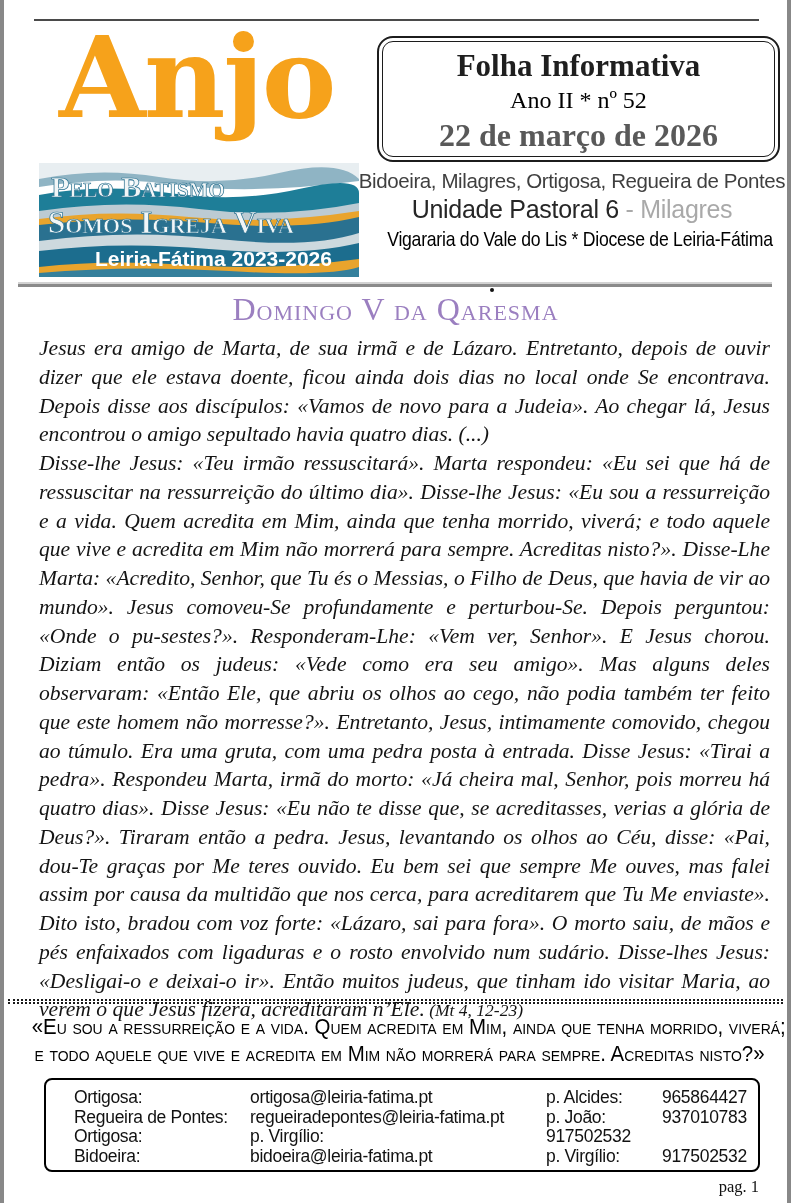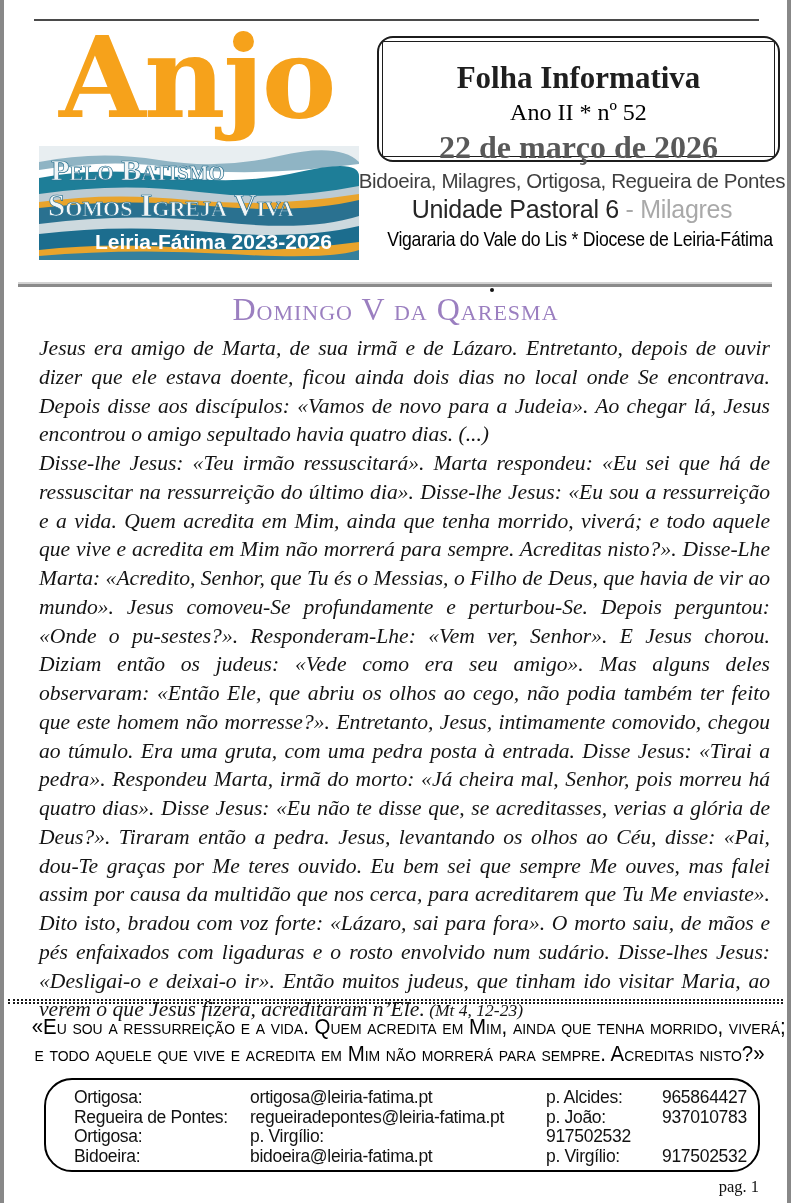--- a/index.html
+++ b/index.html
@@ -9,31 +9,31 @@
     background:#ffffff; overflow:hidden;
     font-family:"Liberation Serif", serif; color:#1a1a1a;
   }
   
   .top-rule { position:absolute; top:19px; left:30px; right:28px; height:2px; background:#4a4a4a; }
   .anjo {
     position:absolute; left:55px; top:8px; width:300px;
     font-family:"DejaVu Serif", serif; font-weight:bold;
     font-size:112px; line-height:1.25; color:#F6A21B; letter-spacing:-2px;
   }
-  .banner { position:absolute; left:35px; top:146px; width:320px; height:114px; }
+  .banner { position:absolute; left:35px; top:163px; width:320px; height:114px; }
   .banner svg { display:block; width:100%; height:100%; }
   .banner .cap { font-family:"Liberation Serif", serif; font-variant:small-caps; font-weight:bold; }
   .banner .sans { font-family:"Liberation Sans", sans-serif; font-weight:bold; }
   .infobox {
     position:absolute; left:373px; top:36px; width:403px; height:126px;
     border:2.5px solid #1c1c1c; border-radius:16px; padding:3px;
   }
   .infobox-inner {
-    width:100%; height:100%; border:1.5px solid #1c1c1c; border-radius:2px;
-    text-align:center; padding-top:18px;
+    width:100%; height:100%; border:1.5px solid #1c1c1c; border-radius:11px;
+    text-align:center; padding-top:6px;
   }
   .infobox-title { font-size:31px; font-weight:bold; color:#1f1f1f; line-height:36px; }
   .infobox-edition { font-size:24px; color:#000000; line-height:32px; }
   .infobox-date { font-size:32px; font-weight:bold; color:#595959; line-height:38px; }
   .parishes {
     position:absolute; left:348px; top:167px; width:440px; text-align:center;
     font-family:"Liberation Sans", sans-serif;
   }
   .parishes-label { font-size:20px; color:#595959; text-decoration:underline; line-height:27px; }
   .parishes-names { font-size:20.5px; color:#3f3f3f; letter-spacing:-0.4px; line-height:27px; }
@@ -63,21 +63,21 @@
     border-top:2px dotted #1a1a1a; border-bottom:2px dotted #1a1a1a; }
   .quote {
     position:absolute; top:1013px; left:0; width:791px; text-align:center;
     font-family:"Liberation Sans", sans-serif; font-variant:small-caps;
     font-size:22px; line-height:27px; color:#000;
   }
   .quote div { white-space:nowrap; transform:scaleX(0.93); transform-origin:50% 50%; }
   
   .contacts {
     position:absolute; top:1078px; left:40px; width:716px; height:94px;
-    border:2px solid #000; border-radius:28px;
+    border:2px solid #000; border-radius:8px;
     font-family:"Liberation Sans", sans-serif; font-size:17.5px; color:#111;
     padding:8px 0 0 28px; letter-spacing:-0.3px;
   }
   .contact-row { display:grid; grid-template-columns:176px 296px 116px 1fr; line-height:19.5px; }
   .footer-page { position:absolute; top:1177px; right:28px; font-size:16.5px; color:#111; }
 </style>
 </head>
 <body>
 
 <div class="page">

